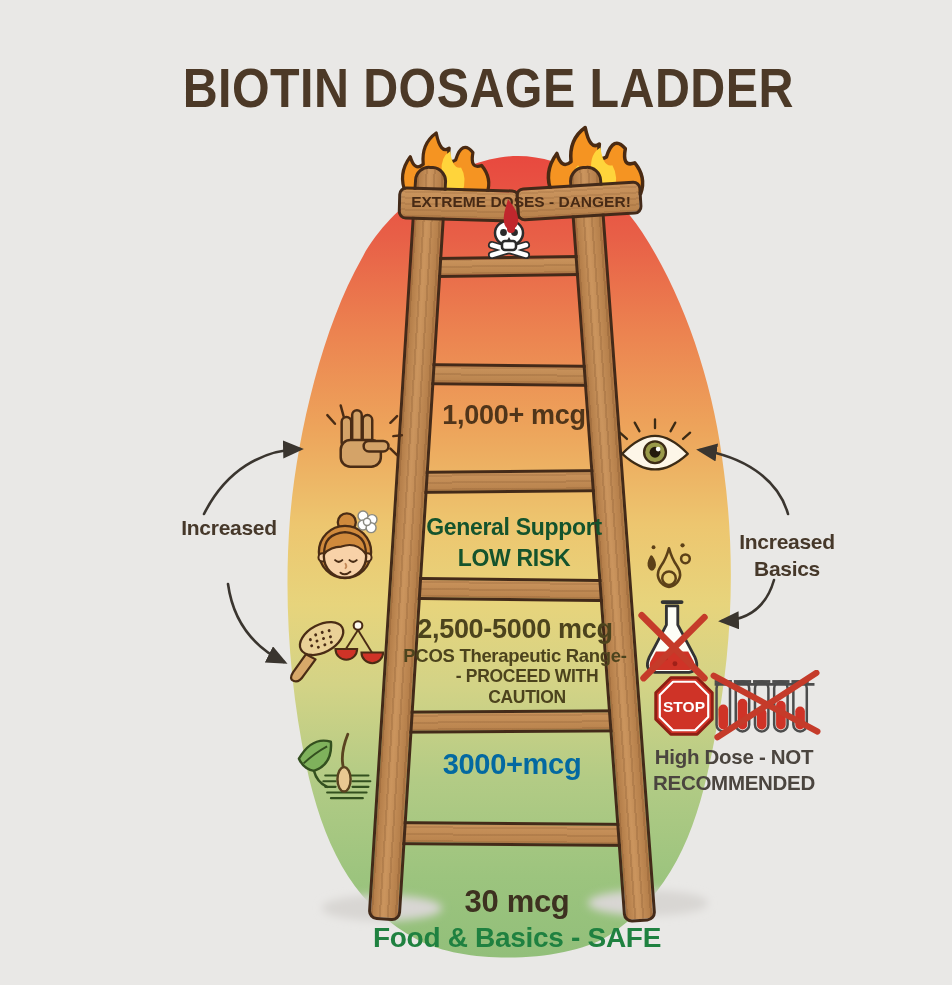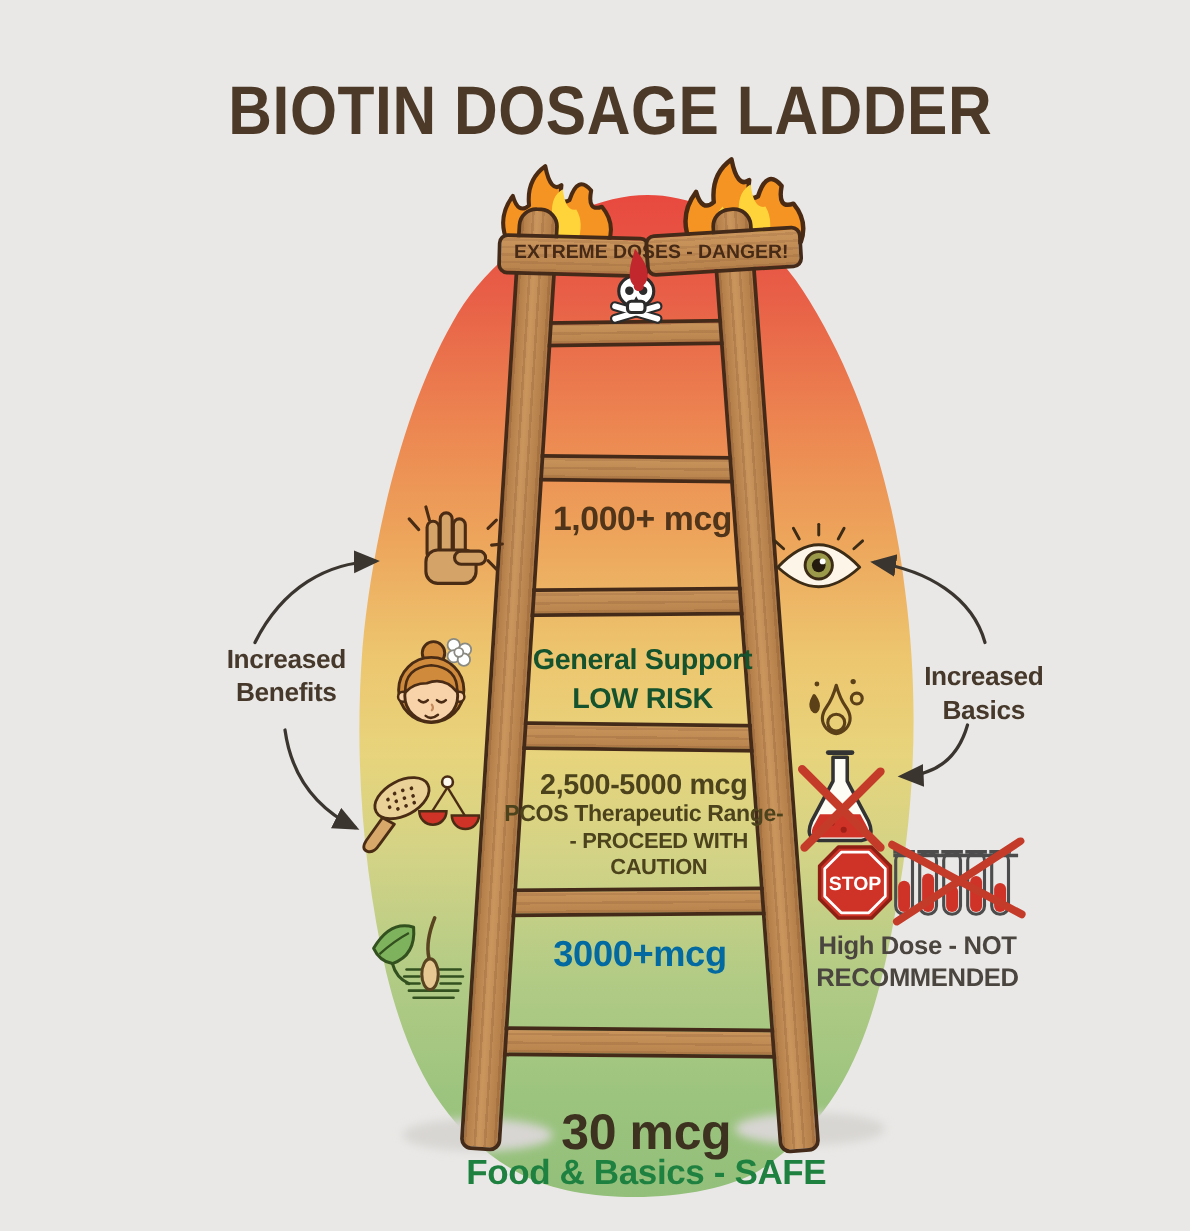--- a/index.html
+++ b/index.html
@@ -37,26 +37,26 @@
   .txt { position:absolute; text-align:center; font-weight:bold; z-index:5; letter-spacing:-0.3px; }
 
   .title { top:56px; left:0; right:0; font-size:55px; color:#4c3927; z-index:6;padding-left:24px; }
   .title span { display:inline-block; transform:scaleX(0.88); white-space:nowrap; letter-spacing:0.5px; }
 
   .sign-text { left:402px; top:193px; width:238px; font-size:15.5px; color:#472a15; z-index:4; letter-spacing:0; }
 
   .lvl1 { left:408px; top:398px; width:212px; font-size:27px; color:#50351a; line-height:1.3; }
   .lvl2 { left:400px; top:512px; width:228px; font-size:23px; color:#14532d; line-height:1.35; }
   .lvl3 { left:396px; top:614px; width:238px; color:#4c431d; }
-  .lvl3 .big { font-size:23px; line-height:1.15;text-align:center; }
+  .lvl3 .big { font-size:27px; line-height:1.15;text-align:center; }
   .lvl3 .med { font-size:18.5px; line-height:1.15; }
   .lvl3 .sml { font-size:17.5px; line-height:1.2;padding-left:24px; }
   .lvl4 { left:396px; top:748px; width:232px; font-size:29px; color:#0369a1; }
 
-  .base-dose  { left:388px; top:884px; width:258px; font-size:40px; color:#3d3120; }
+  .base-dose  { left:388px; top:884px; width:258px; font-size:31px; color:#3d3120; }
   .base-label { left:350px; top:922px; width:334px; font-size:28px; color:#1f8140; }
 
   .side-label { font-size:21px; line-height:1.3; color:#46382a; }
   .left-label  { left:148px; top:514px; width:162px; }
   .right-label { left:706px; top:528px; width:162px; }
 
   .warning { left:624px; top:744px; width:220px; font-size:20.5px; line-height:1.25; color:#4b453f; }
 
   .icon { position:absolute; z-index:5; }
 </style>
@@ -148,21 +148,20 @@
     <div>3000+mcg</div>
   </div>
 
   <div class="txt base-dose">30 mcg</div>
   <div class="txt base-label">Food &amp; Basics - SAFE</div>
 
   <div class="txt title"><span>BIOTIN DOSAGE LADDER</span></div>
 
   <div class="txt side-label left-label">
     <div>Increased</div>
-    <div>Benefits</div>
   </div>
   <div class="txt side-label right-label">
     <div>Increased</div>
     <div>Basics</div>
   </div>
   <div class="txt warning">
     <div>High Dose - NOT</div>
     <div>RECOMMENDED</div>
   </div>
 

